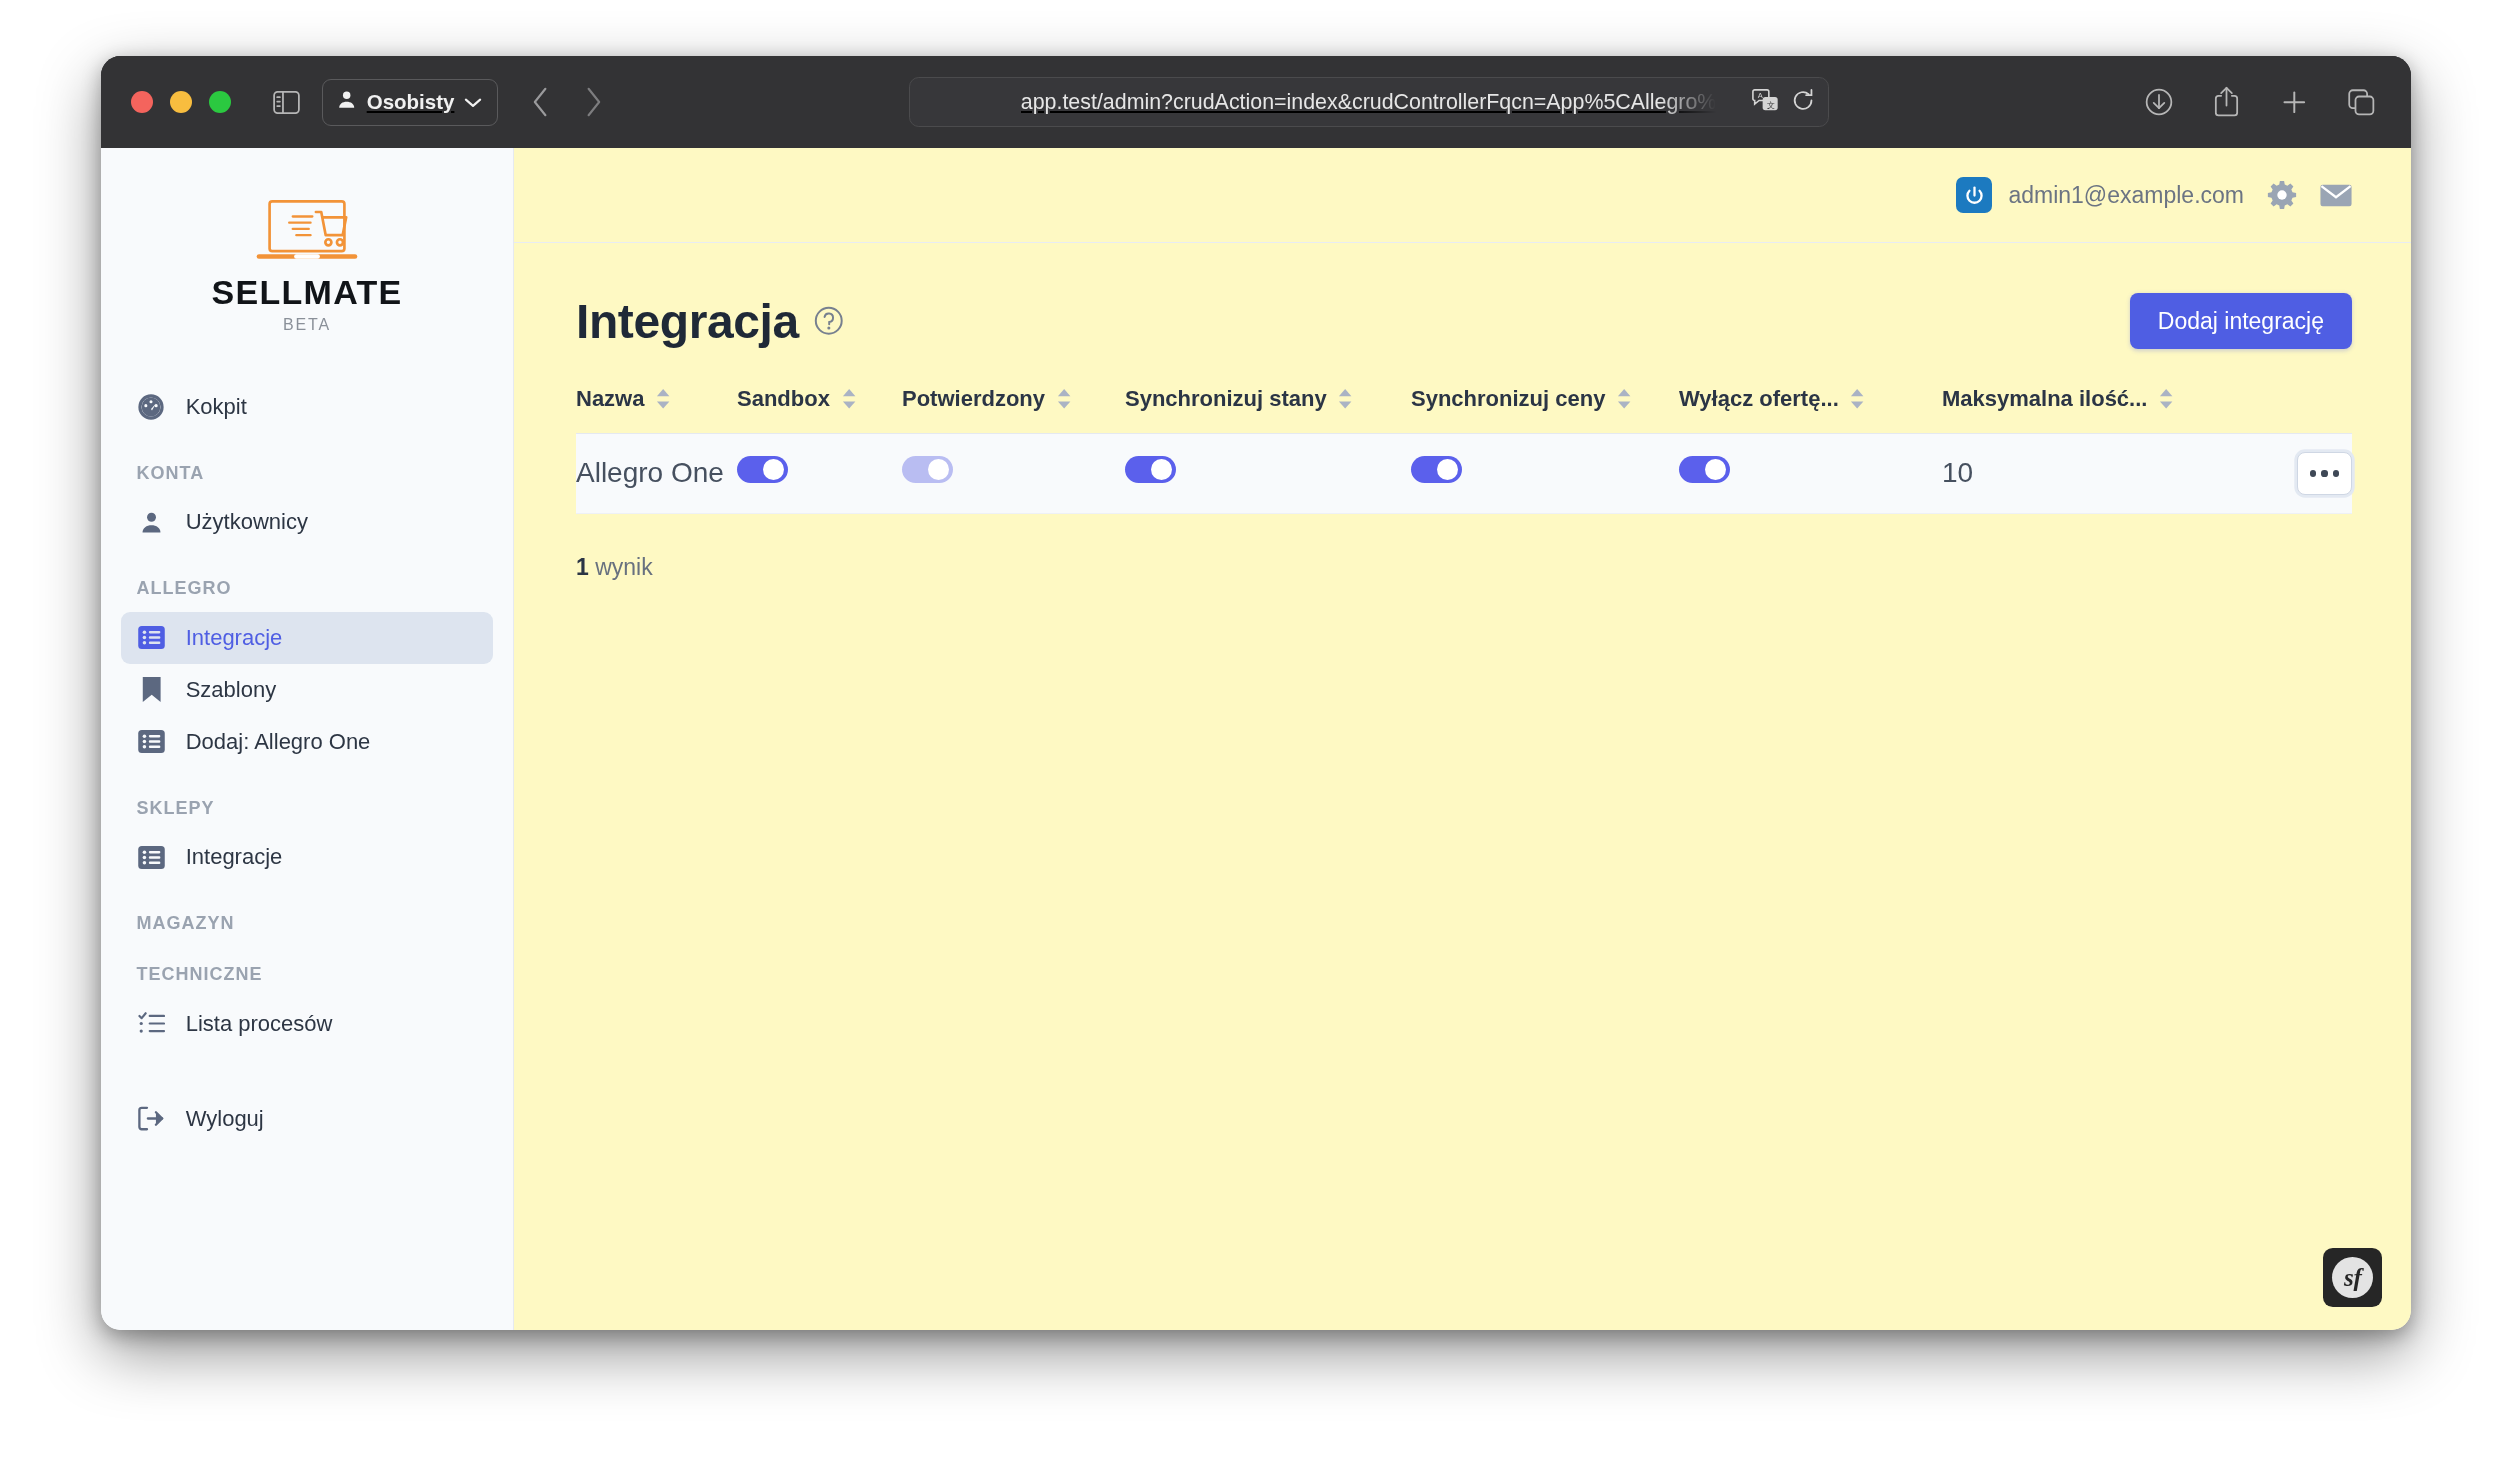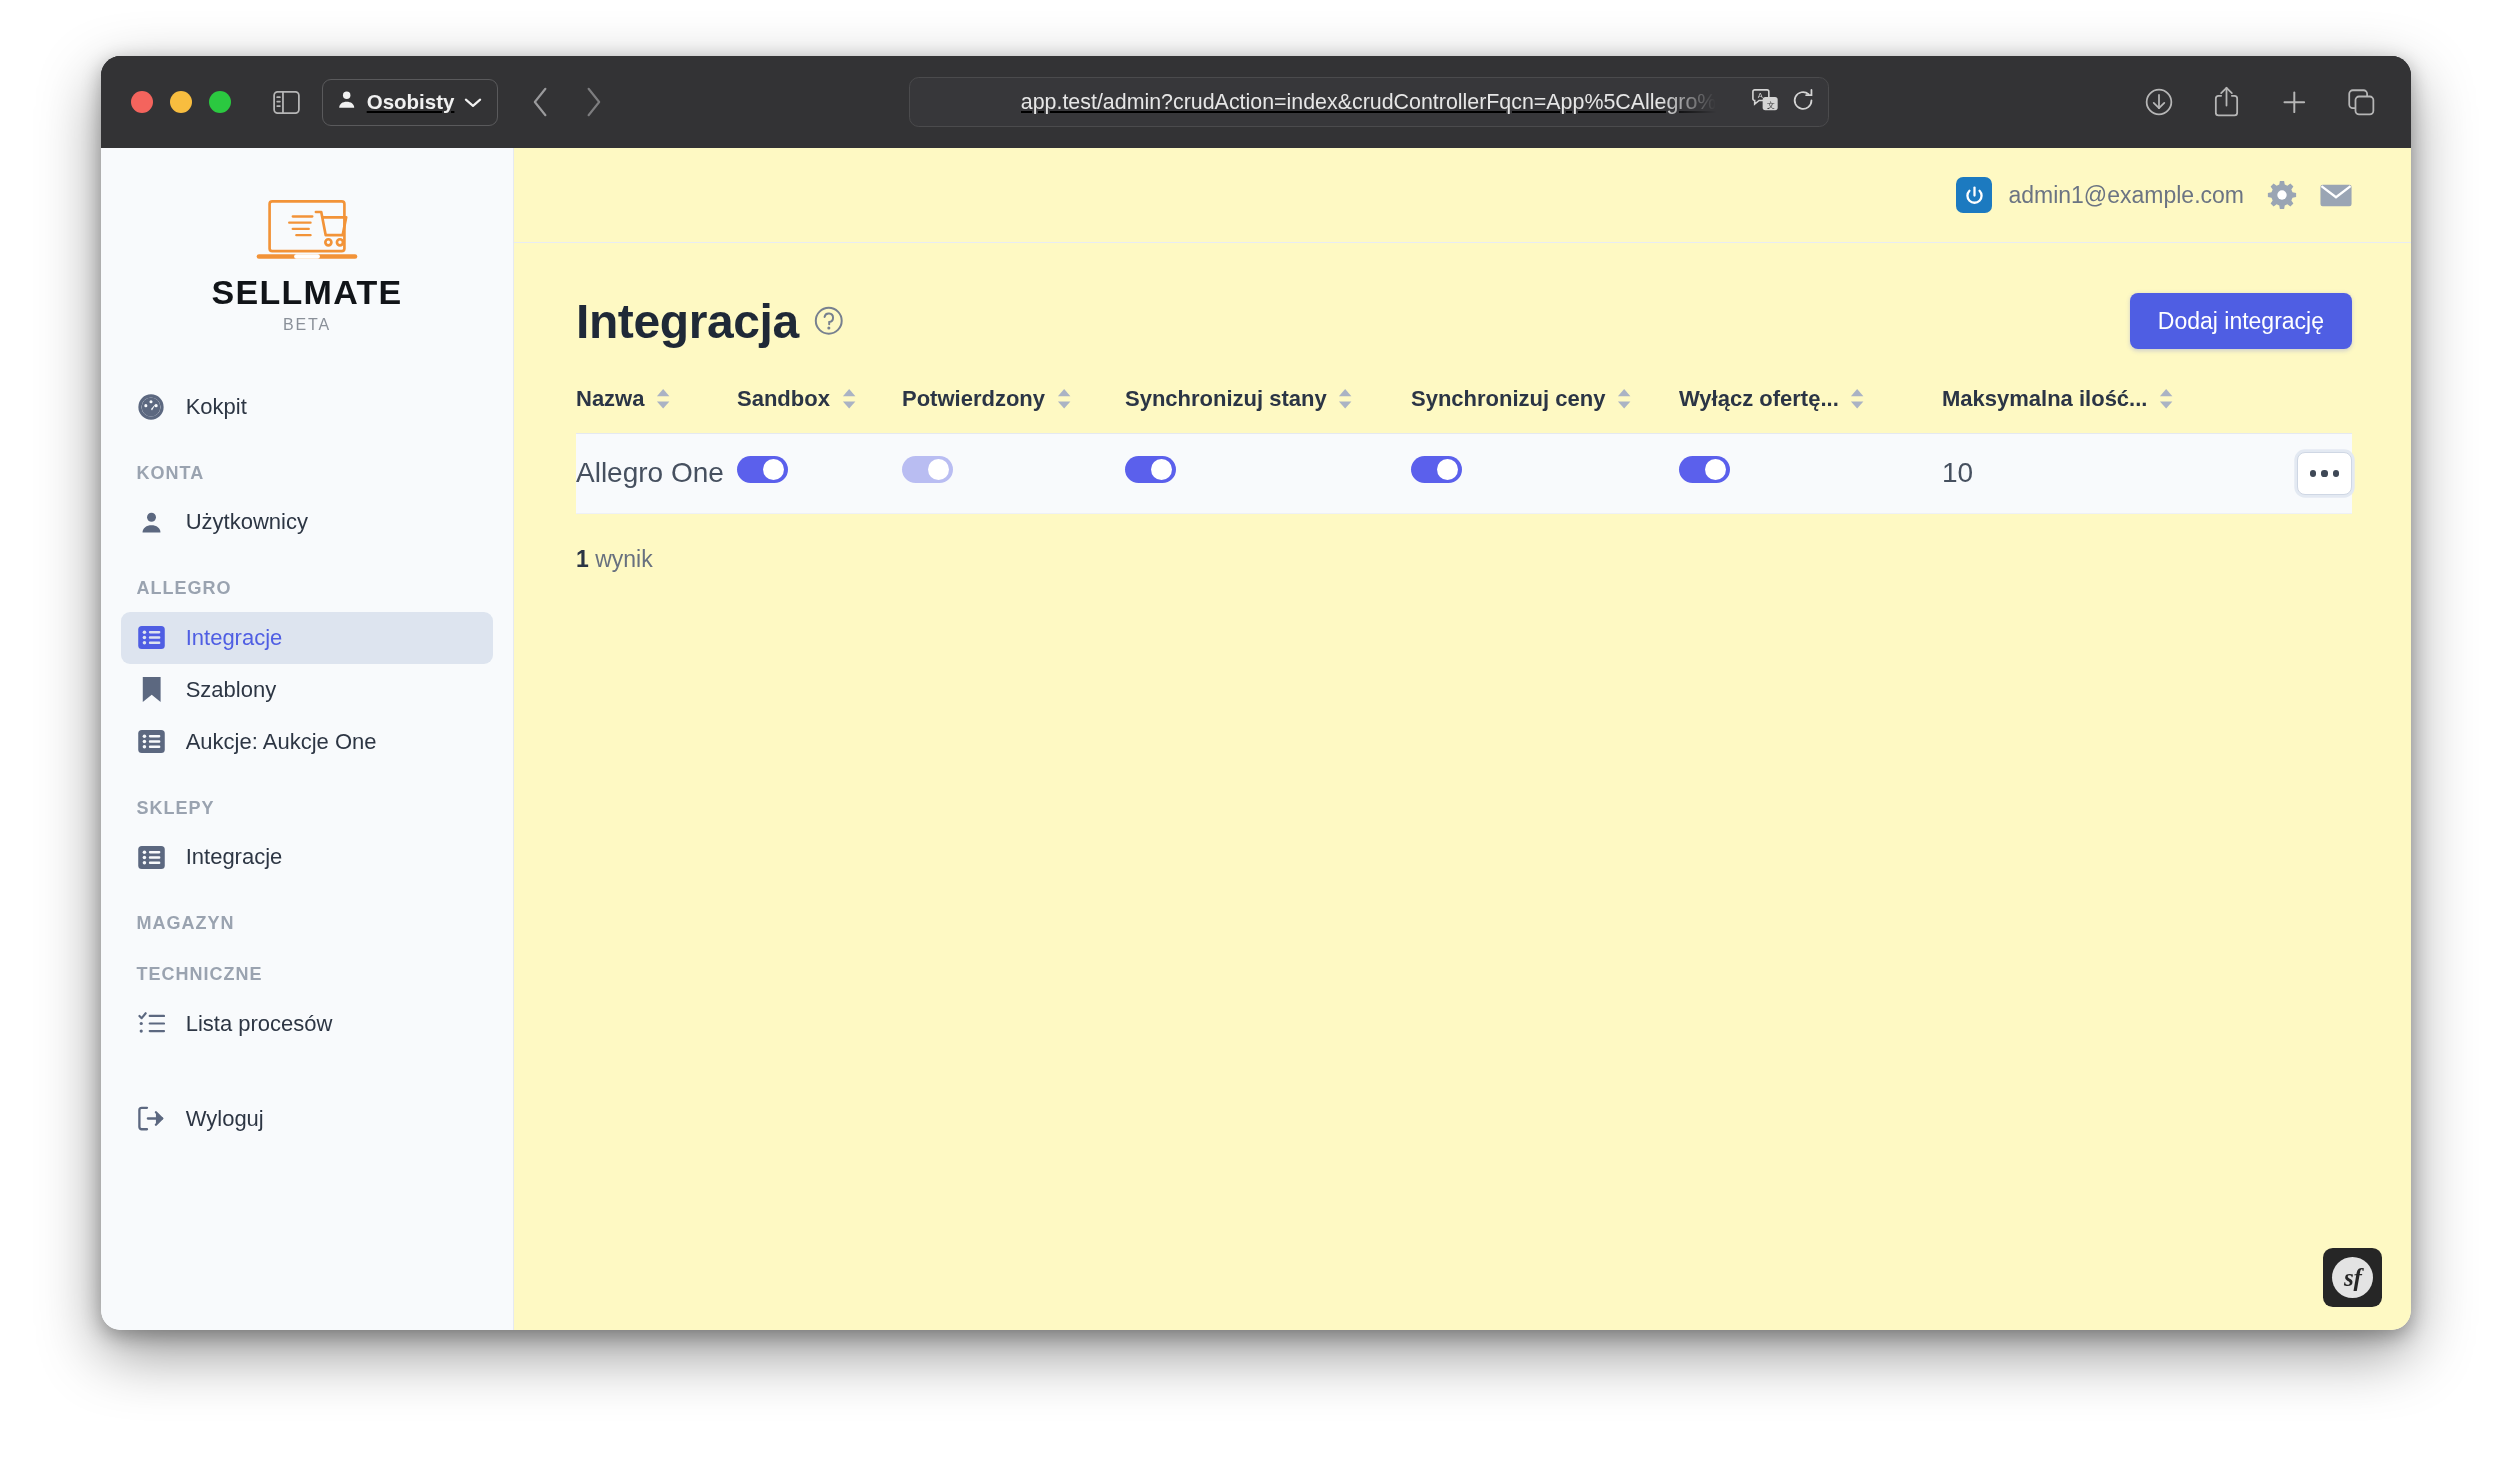--- a/index.html
+++ b/index.html
@@ -252,21 +252,21 @@
     gap: 5.4px;
     cursor: pointer;
     box-shadow: 0 0 0 2.7px #e3e9f2;
   }
   .btn-dots i {
     width: 6.2px; height: 6.2px; border-radius: 50%;
     background: #3e4856; display: block;
   }
 
   .result-count {
-    margin-top: 32px;
+    margin-top: 40px;
     font-size: 23px; color: #68717f;
   }
   .result-count b { color: #2b3545; }
 
   
   .dropdown {
     position: absolute;
     right: 59px;
     top: 246px;
     width: 427px;
@@ -487,21 +487,21 @@
               <svg width="27" height="23" viewBox="0 0 30 26" fill="currentColor">
                 <rect x="0" y="0" width="30" height="26" rx="4"></rect>
                 <circle cx="7" cy="7" r="2" fill="#f8fafc"></circle>
                 <circle cx="7" cy="13" r="2" fill="#f8fafc"></circle>
                 <circle cx="7" cy="19" r="2" fill="#f8fafc"></circle>
                 <rect x="12" y="5.6" width="13" height="2.8" rx="1.2" fill="#f8fafc"></rect>
                 <rect x="12" y="11.6" width="13" height="2.8" rx="1.2" fill="#f8fafc"></rect>
                 <rect x="12" y="17.6" width="13" height="2.8" rx="1.2" fill="#f8fafc"></rect>
               </svg>
             </span>
-            <span>Aukcje: Aukcje One</span>
+            <span>Dodaj: Allegro One</span>
           </div>
 
           <div class="nav-section-title">SKLEPY</div>
           <div class="nav-item">
             <span class="nav-icon">
               <svg width="27" height="23" viewBox="0 0 30 26" fill="currentColor">
                 <rect x="0" y="0" width="30" height="26" rx="4"></rect>
                 <circle cx="7" cy="7" r="2" fill="#f8fafc"></circle>
                 <circle cx="7" cy="13" r="2" fill="#f8fafc"></circle>
                 <circle cx="7" cy="19" r="2" fill="#f8fafc"></circle>

